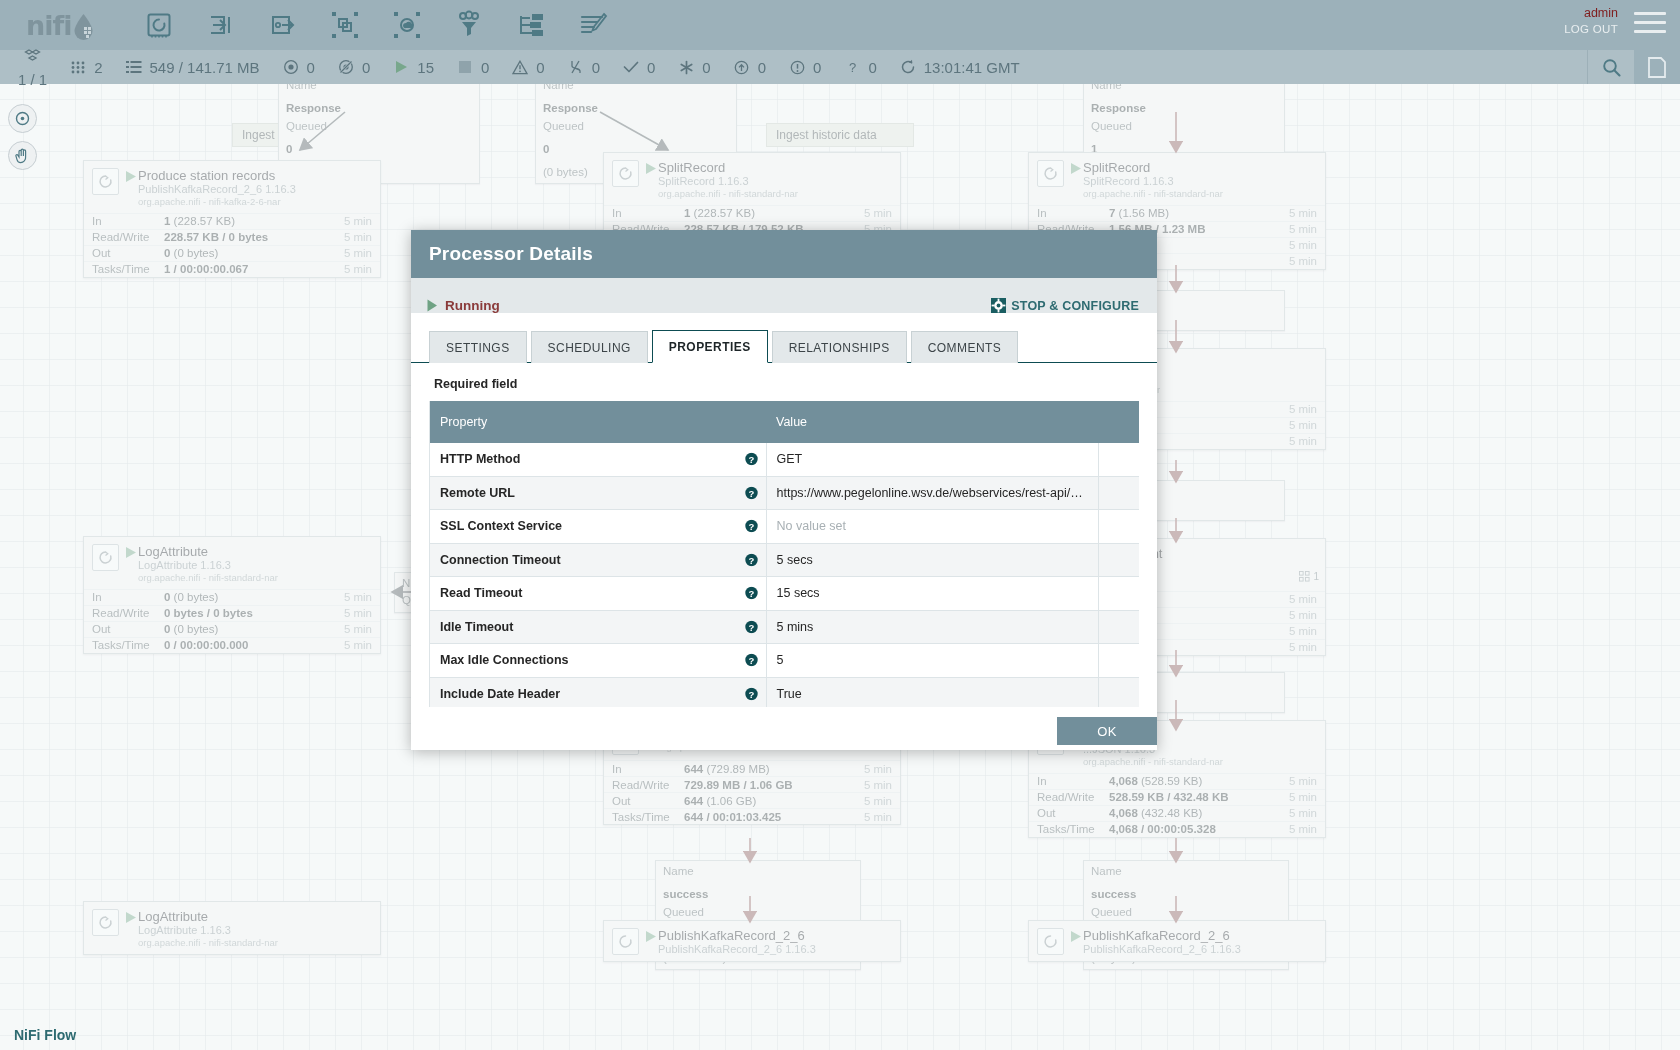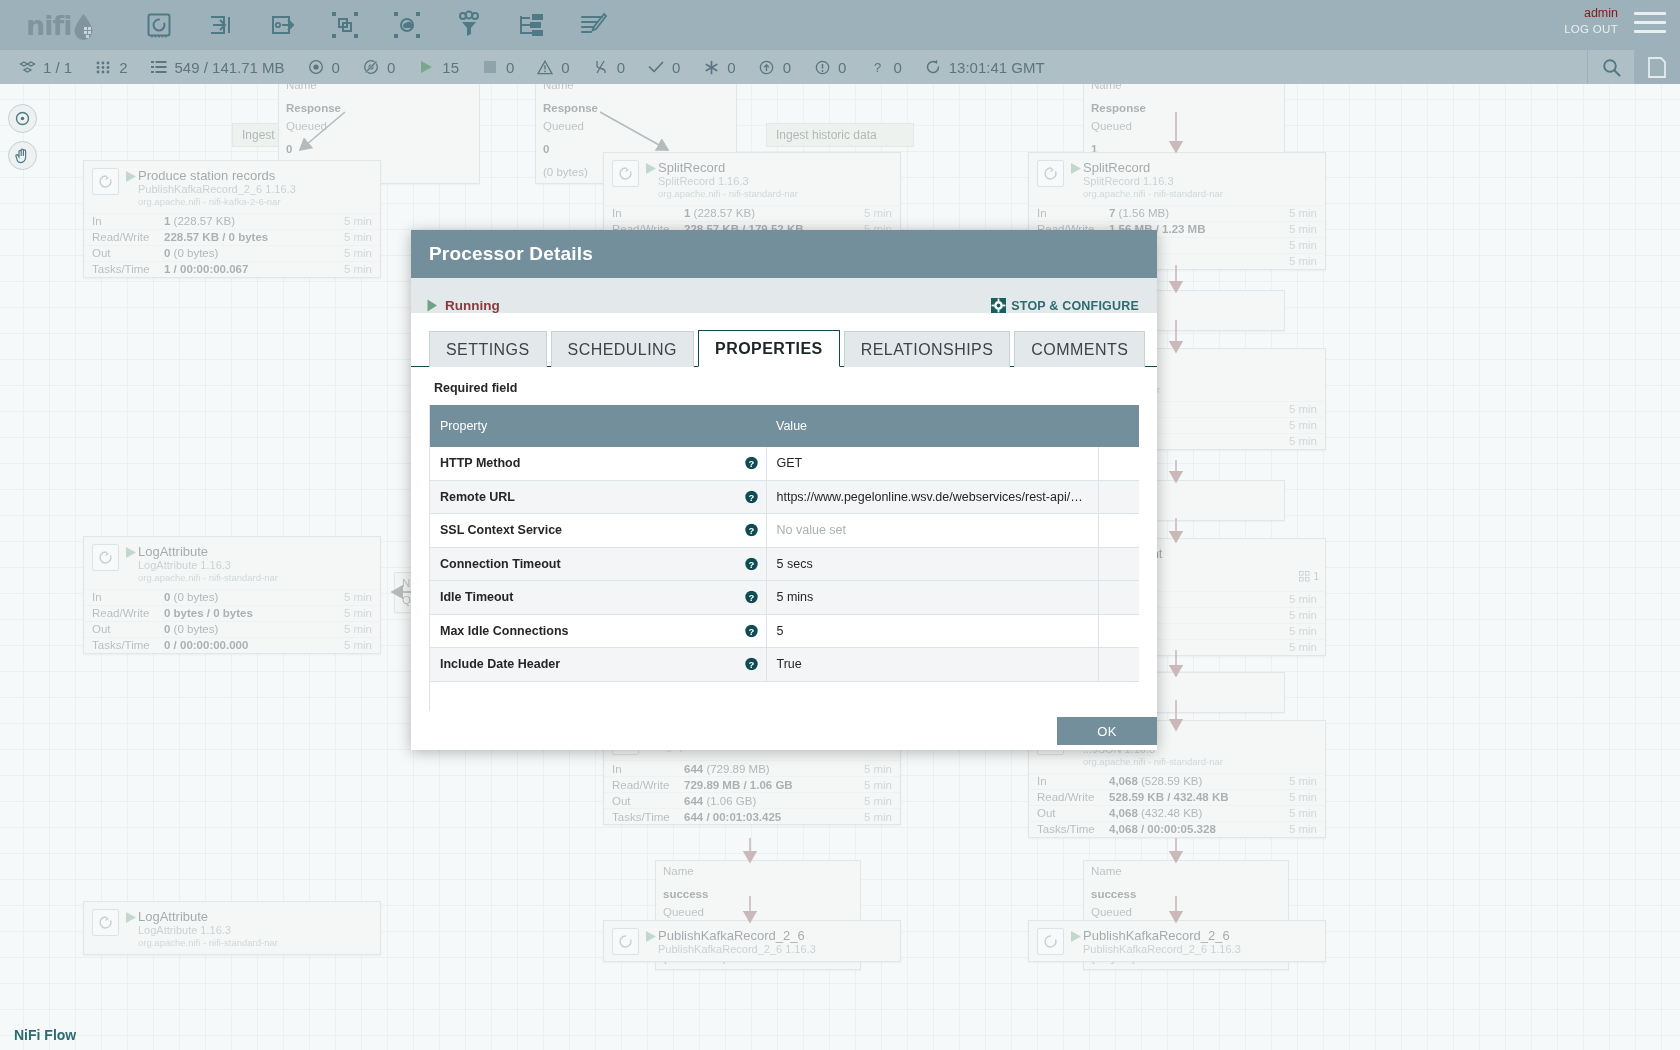--- a/index.html
+++ b/index.html
@@ -48,21 +48,21 @@
   #hamburger{position:absolute;right:14px;top:12px;width:32px;height:26px;cursor:pointer;}
   #hamburger i{display:block;height:3px;background:#e9eef0;margin-bottom:6px;border-radius:1px;}
 
   
   #statusbar{
     position:absolute;left:0;top:50px;width:1680px;height:34px;z-index:60;
     background:#aebfc6;display:flex;align-items:center;color:#5f7880;
     font-size:15px;
   }
   .st{display:flex;align-items:center;margin-left:22px;gap:7px;white-space:nowrap;}
-  .st:first-child{margin-left:18px;}
+  .st:first-child{margin-left:18px;flex-direction:column;}
   .st .gl{display:inline-flex;align-items:center;justify-content:center;width:18px;height:18px;}
   .st .tx{font-size:15px;color:#5d757e;}
   #statusbar .spacer{flex:1}
   #searchbtn{width:46px;height:34px;display:flex;align-items:center;justify-content:center;
     border-left:1px solid #9db0b8;cursor:pointer;}
   #notebtn{width:46px;height:34px;display:flex;align-items:center;justify-content:center;
     background:#9cb1ba;cursor:pointer;}
 
   
   #leftctl{position:absolute;left:8px;top:104px;z-index:55;}
@@ -135,21 +135,21 @@
   #dlg-status .runtxt{font-size:13.5px;color:#8a3a3a;font-weight:bold;}
   #dlg-status .sp{flex:1}
   #cfgbtn{display:flex;align-items:center;gap:5px;cursor:pointer;margin-right:10px;}
   #cfgbtn .lbl{font-size:12.5px;color:#2e6b71;font-weight:bold;letter-spacing:.2px;}
 
   #tabs{display:flex;align-items:flex-end;padding:16px 0 0 18px;border-bottom:1px solid #0d4c52;
         background:#ffffff;position:relative;}
   #tabs::after{content:"";position:absolute;left:0;right:0;bottom:-1px;height:1px;background:transparent;}
   .tab{
     background:#e3e8ea;border:1px solid #c8d1d4;border-bottom:none;
-    padding:9px 16px 8px 16px;margin-right:4px;font-size:16px;color:#3c4448;
+    padding:9px 16px 8px 16px;margin-right:4px;font-size:12px;color:#3c4448;
     letter-spacing:.45px;cursor:pointer;position:relative;top:1px;
   }
   .tab.active{
     background:#ffffff;border-color:#0d4c52;border-bottom:1px solid #ffffff;color:#1d2528;
     font-weight:bold;z-index:2;
   }
 
   #dlg-body{flex:1;position:relative;overflow:hidden;background:#fff;padding:0 18px;}
   #reqfield{font-size:12.5px;font-weight:bold;color:#262626;padding:14px 0 10px 5px;}
 
@@ -1073,20 +1073,30 @@
             <tr class="alt">
               <td class="pname"><span>Connection Timeout</span><span class="help">
                   <svg width="13" height="13" viewBox="0 0 13 13" style="display:block">
                     <circle cx="6.5" cy="6.5" r="6.2" fill="#0d4c52"></circle>
                     <text x="6.5" y="10" text-anchor="middle" font-size="9.5" font-weight="bold" fill="#ffffff" font-family="Liberation Sans, sans-serif">?</text>
                   </svg>
                 </span></td>
               <td class="pval">5 secs</td>
               <td>&nbsp;</td>
             </tr>
+            <tr>
+              <td class="pname"><span>Read Timeout</span><span class="help">
+                  <svg width="13" height="13" viewBox="0 0 13 13" style="display:block">
+                    <circle cx="6.5" cy="6.5" r="6.2" fill="#0d4c52"></circle>
+                    <text x="6.5" y="10" text-anchor="middle" font-size="9.5" font-weight="bold" fill="#ffffff" font-family="Liberation Sans, sans-serif">?</text>
+                  </svg>
+                </span></td>
+              <td class="pval">15 secs</td>
+              <td>&nbsp;</td>
+            </tr>
             <tr class="alt">
               <td class="pname"><span>Idle Timeout</span><span class="help">
                   <svg width="13" height="13" viewBox="0 0 13 13" style="display:block">
                     <circle cx="6.5" cy="6.5" r="6.2" fill="#0d4c52"></circle>
                     <text x="6.5" y="10" text-anchor="middle" font-size="9.5" font-weight="bold" fill="#ffffff" font-family="Liberation Sans, sans-serif">?</text>
                   </svg>
                 </span></td>
               <td class="pval">5 mins</td>
               <td>&nbsp;</td>
             </tr>

